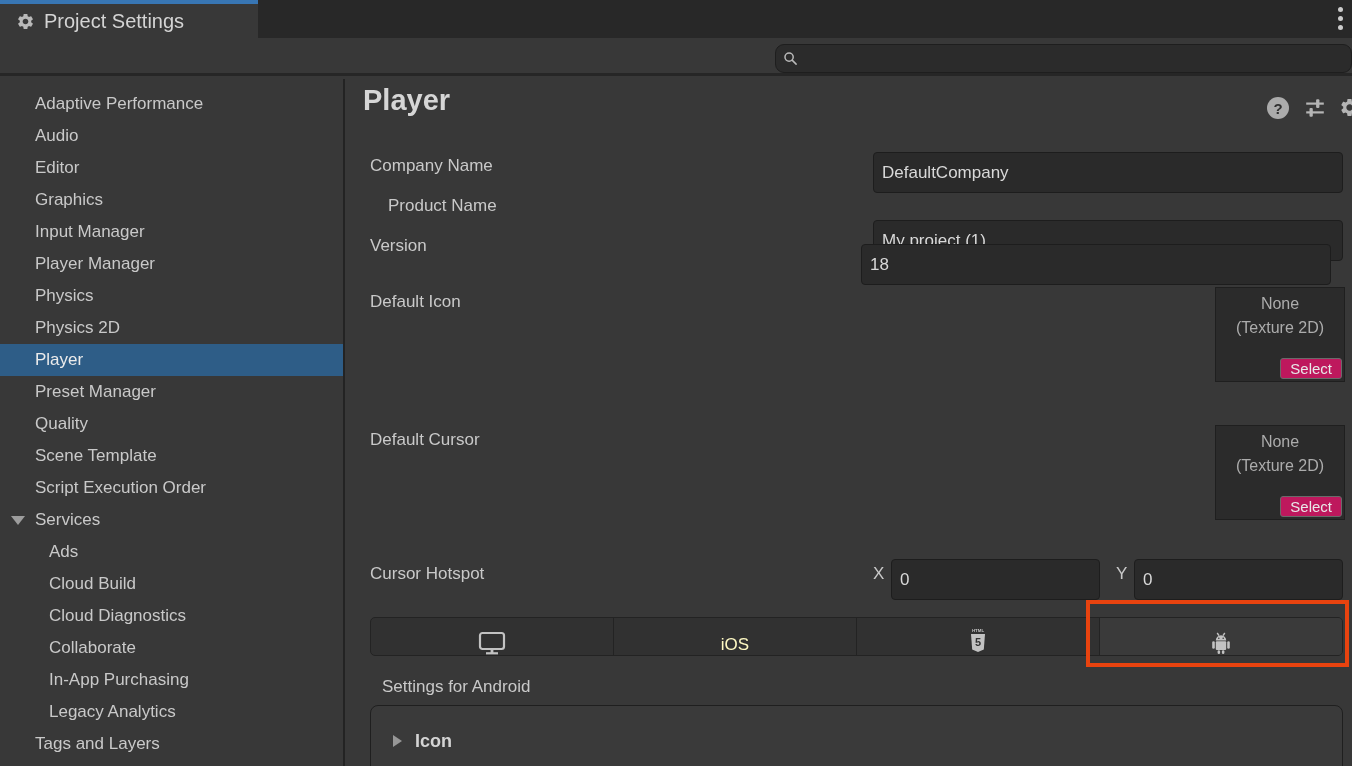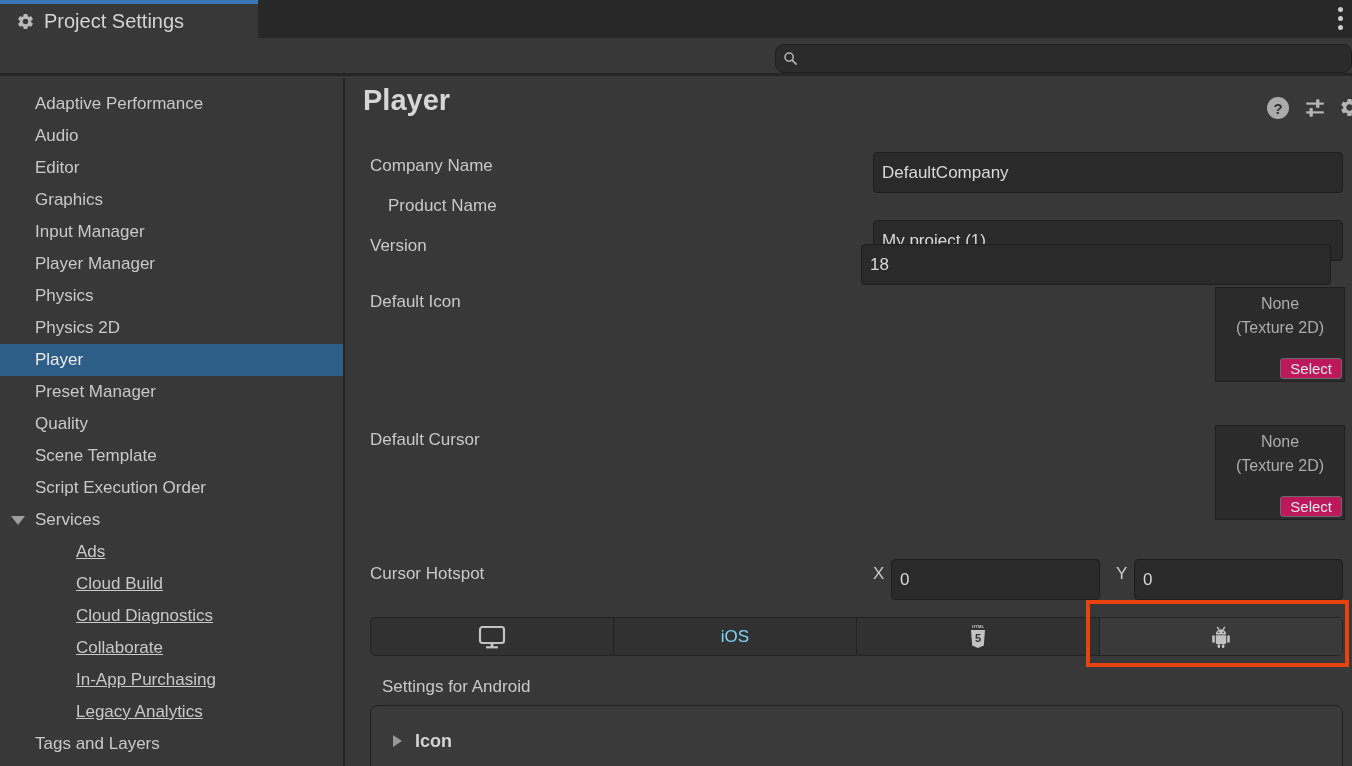--- a/index.html
+++ b/index.html
@@ -29,21 +29,21 @@
     display:flex; align-items:center; padding-left:7px;
   }
   .search svg { flex:0 0 auto; }
   .search input { flex:1; background:transparent; border:none; outline:none;
     color:#dddddd; font-size:15px; padding:0 6px; font-family:inherit; }
   
   .sidebar { position:absolute; left:0; top:79px; width:345px; bottom:0;
     background:#383838; border-right:2px solid #232323; overflow:hidden; padding-top:9px; }
   .side-item { height:32px; display:flex; align-items:center; padding-left:35px;
     font-size:17px; color:#c9c9c9; position:relative; white-space:nowrap; cursor:default; }
-  .side-item.sub { padding-left:76px;text-decoration:underline; }
+  .side-item.sub { padding-left:49px; }
   .side-item.selected { background:#2E5D87; color:#ebebeb; }
   .tri-down { position:absolute; left:11px; top:12px; width:0; height:0;
     border-left:7px solid transparent; border-right:7px solid transparent;
     border-top:9px solid #9d9d9d; }
   
   .main { position:absolute; left:345px; top:79px; right:0; bottom:0; background:#383838; }
   .page-title { position:absolute; left:18px; top:5px; font-size:29px; font-weight:bold; color:#d6d6d6; }
   .hdr-icon { position:absolute; cursor:pointer; }
   .help-circle { width:22px; height:22px; border-radius:50%; background:#ababab;
     color:#2f2f2f; font-weight:bold; font-size:15px; display:flex; align-items:center; justify-content:center; }
@@ -53,22 +53,22 @@
   .texbox { position:absolute; width:130px; height:95px; background:#2B2B2B;
     border:1px solid #1F1F1F; text-align:center; padding-top:4px; cursor:pointer; }
   .texbox .tline { font-size:16px; line-height:24px; color:#acacac; }
   .select-btn { position:absolute; right:2px; bottom:2px; background:#be185d;
     border:1px solid #6a6a6a; border-radius:3px; color:#e8e8e8; font-size:15px;
     padding:1px 9px; cursor:pointer; font-family:inherit; }
   .axis-label { position:absolute; font-size:17px; color:#c9c9c9; }
   
   .ptabbar { position:absolute; left:25px; top:538px; width:973px; height:39px;
     display:flex; background:#313131; border:1px solid #232323; border-radius:5px; overflow:hidden; }
-  .ptab { flex:1; display:flex; align-items:center; justify-content:center;
-    border-right:1px solid #232323; cursor:pointer; color:#7dd3fc; font-size:17px; }
+  .ptab { flex:1; display:flex; align-items:flex-end; justify-content:center;
+    border-right:1px solid #232323; cursor:pointer; color:#fef9c3; font-size:17px; }
   .ptab:last-child { border-right:none; }
   .ptab.selected { background:#3A3A3A; }
   
   .annot { position:absolute; left:741px; top:521px; width:263px; height:67px;
     border:4px solid #E8430F; pointer-events:none; }
   .settings-hdr { position:absolute; left:37px; top:598px; font-size:17px; color:#c9c9c9; }
   .foldout { position:absolute; left:25px; top:626px; width:973px; height:72px;
     background:#3A3A3A; border:1px solid #1F1F1F; border-radius:8px;
     display:flex; align-items:center; padding-left:22px; gap:13px; cursor:pointer; }
   .tri-right { width:0; height:0; border-top:6px solid transparent;

